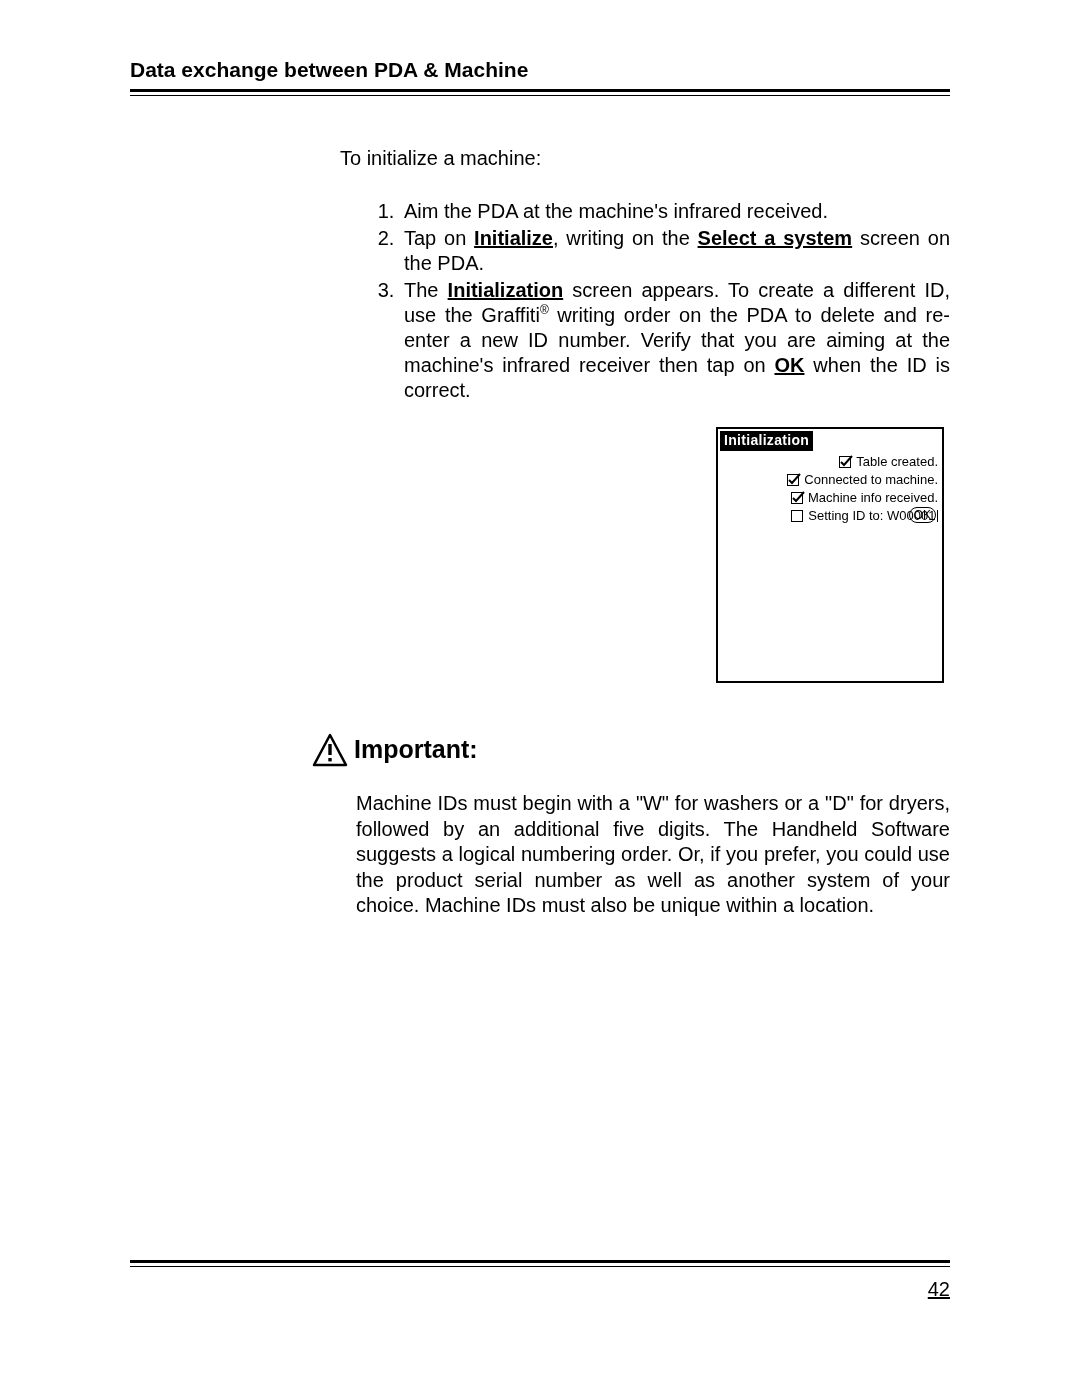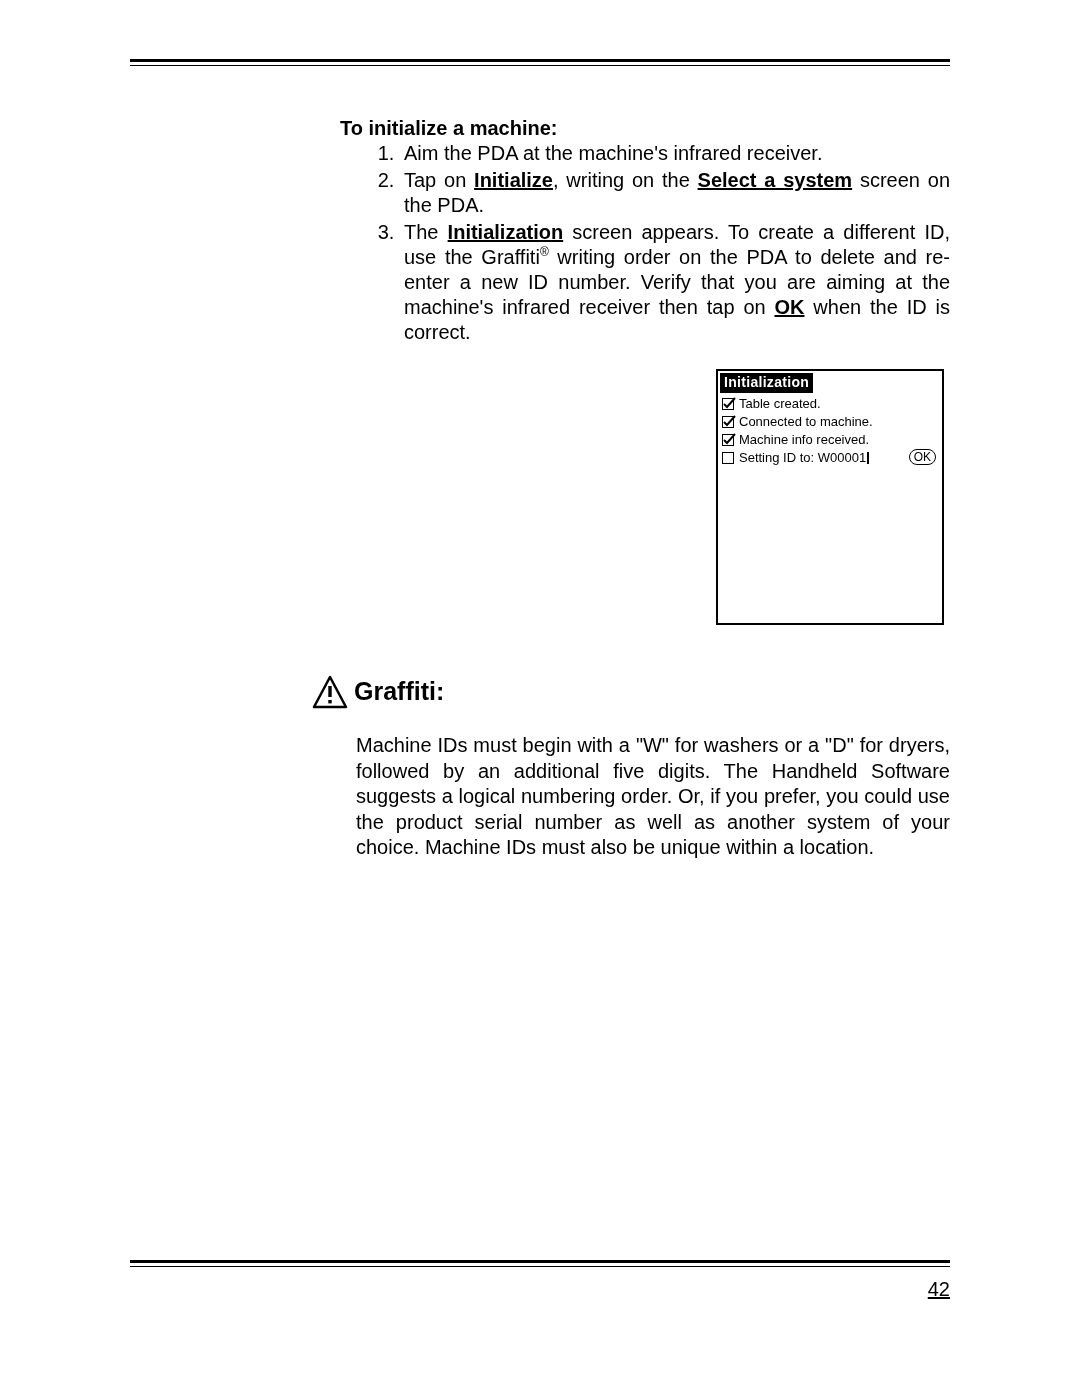--- a/index.html
+++ b/index.html
@@ -27,21 +27,22 @@
     border-bottom: 1px solid #000;
     margin-top: 1px;
   }
   .content {
     margin-left: 210px;
     margin-top: 50px;
     font-size: 20px;
     line-height: 1.25;
   }
   .subhead {
-    font-weight: bold;
+    font-weight: normal;
+    margin-bottom: 28px;
   }
   ol.steps {
     margin: 0;
     padding-left: 60px;
   }
   ol.steps li {
     margin-bottom: 2px;
     padding-left: 4px;
   }
   .justify {
@@ -82,20 +83,21 @@
     left: 4px;
     right: 4px;
   }
   .pda-item {
     display: flex;
     align-items: center;
     gap: 5px;
     margin-bottom: 0px;
     font-size: 13px;
     height: 18px;
+    justify-content: flex-end;
   }
   .pda-check, .pda-uncheck {
     width: 12px;
     height: 12px;
     border: 1.5px solid #000;
     display: inline-flex;
     align-items: center;
     justify-content: center;
     box-sizing: border-box;
     position: relative;
@@ -170,28 +172,29 @@
     font-size: 20px;
     text-decoration: underline;
   }
   b { font-weight: bold; text-decoration: underline; }
 </style>
 </head>
 <body>
 
 <div class="page">
 
+  <div class="header-title">Data exchange between PDA &amp; Machine</div>
   <div class="header-rule"></div>
 
   <div class="content">
     <div class="subhead">To initialize a machine:</div>
 
     <ol class="steps">
       <li>
-        <span>Aim the PDA at the machine's infrared receiver.</span>
+        <span>Aim the PDA at the machine's infrared received.</span>
       </li>
       <li class="justify">
         <span>Tap on </span><b>Initialize</b><span>, writing on the </span><b>Select a system</b><span> screen on the PDA.</span>
       </li>
       <li class="justify">
         <span>The </span><b>Initialization</b><span> screen appears. To create a different ID, use the Graffiti</span><span class="superscript">®</span><span> writing order on the PDA to delete and re-enter a new ID number. Verify that you are aiming at the machine's infrared receiver then tap on </span><b>OK</b><span> when the ID is correct.</span>
       </li>
     </ol>
 
     <div class="screenshot-wrap">
@@ -235,21 +238,21 @@
 
     <div class="important-block">
       <div class="important-head">
         <span class="warn-icon">
           <svg viewBox="0 0 36 34">
             <polygon points="18,2 34,32 2,32" fill="none" stroke="#000" stroke-width="2.5" stroke-linejoin="round"></polygon>
             <rect x="16.3" y="11" width="3.4" height="11" fill="#000"></rect>
             <rect x="16.3" y="25" width="3.4" height="3.4" fill="#000"></rect>
           </svg>
         </span>
-        <span class="important-label">Graffiti:</span>
+        <span class="important-label">Important:</span>
       </div>
       <div class="important-body">Machine IDs must begin with a "W" for washers or a "D" for dryers, followed by an additional five digits. The Handheld Software suggests a logical numbering order. Or, if you prefer, you could use the product serial number as well as another system of your choice. Machine IDs must also be unique within a location.</div>
     </div>
 
   </div>
 
   <div class="footer-rule"></div>
   <div class="page-num">42</div>
 </div>
 

